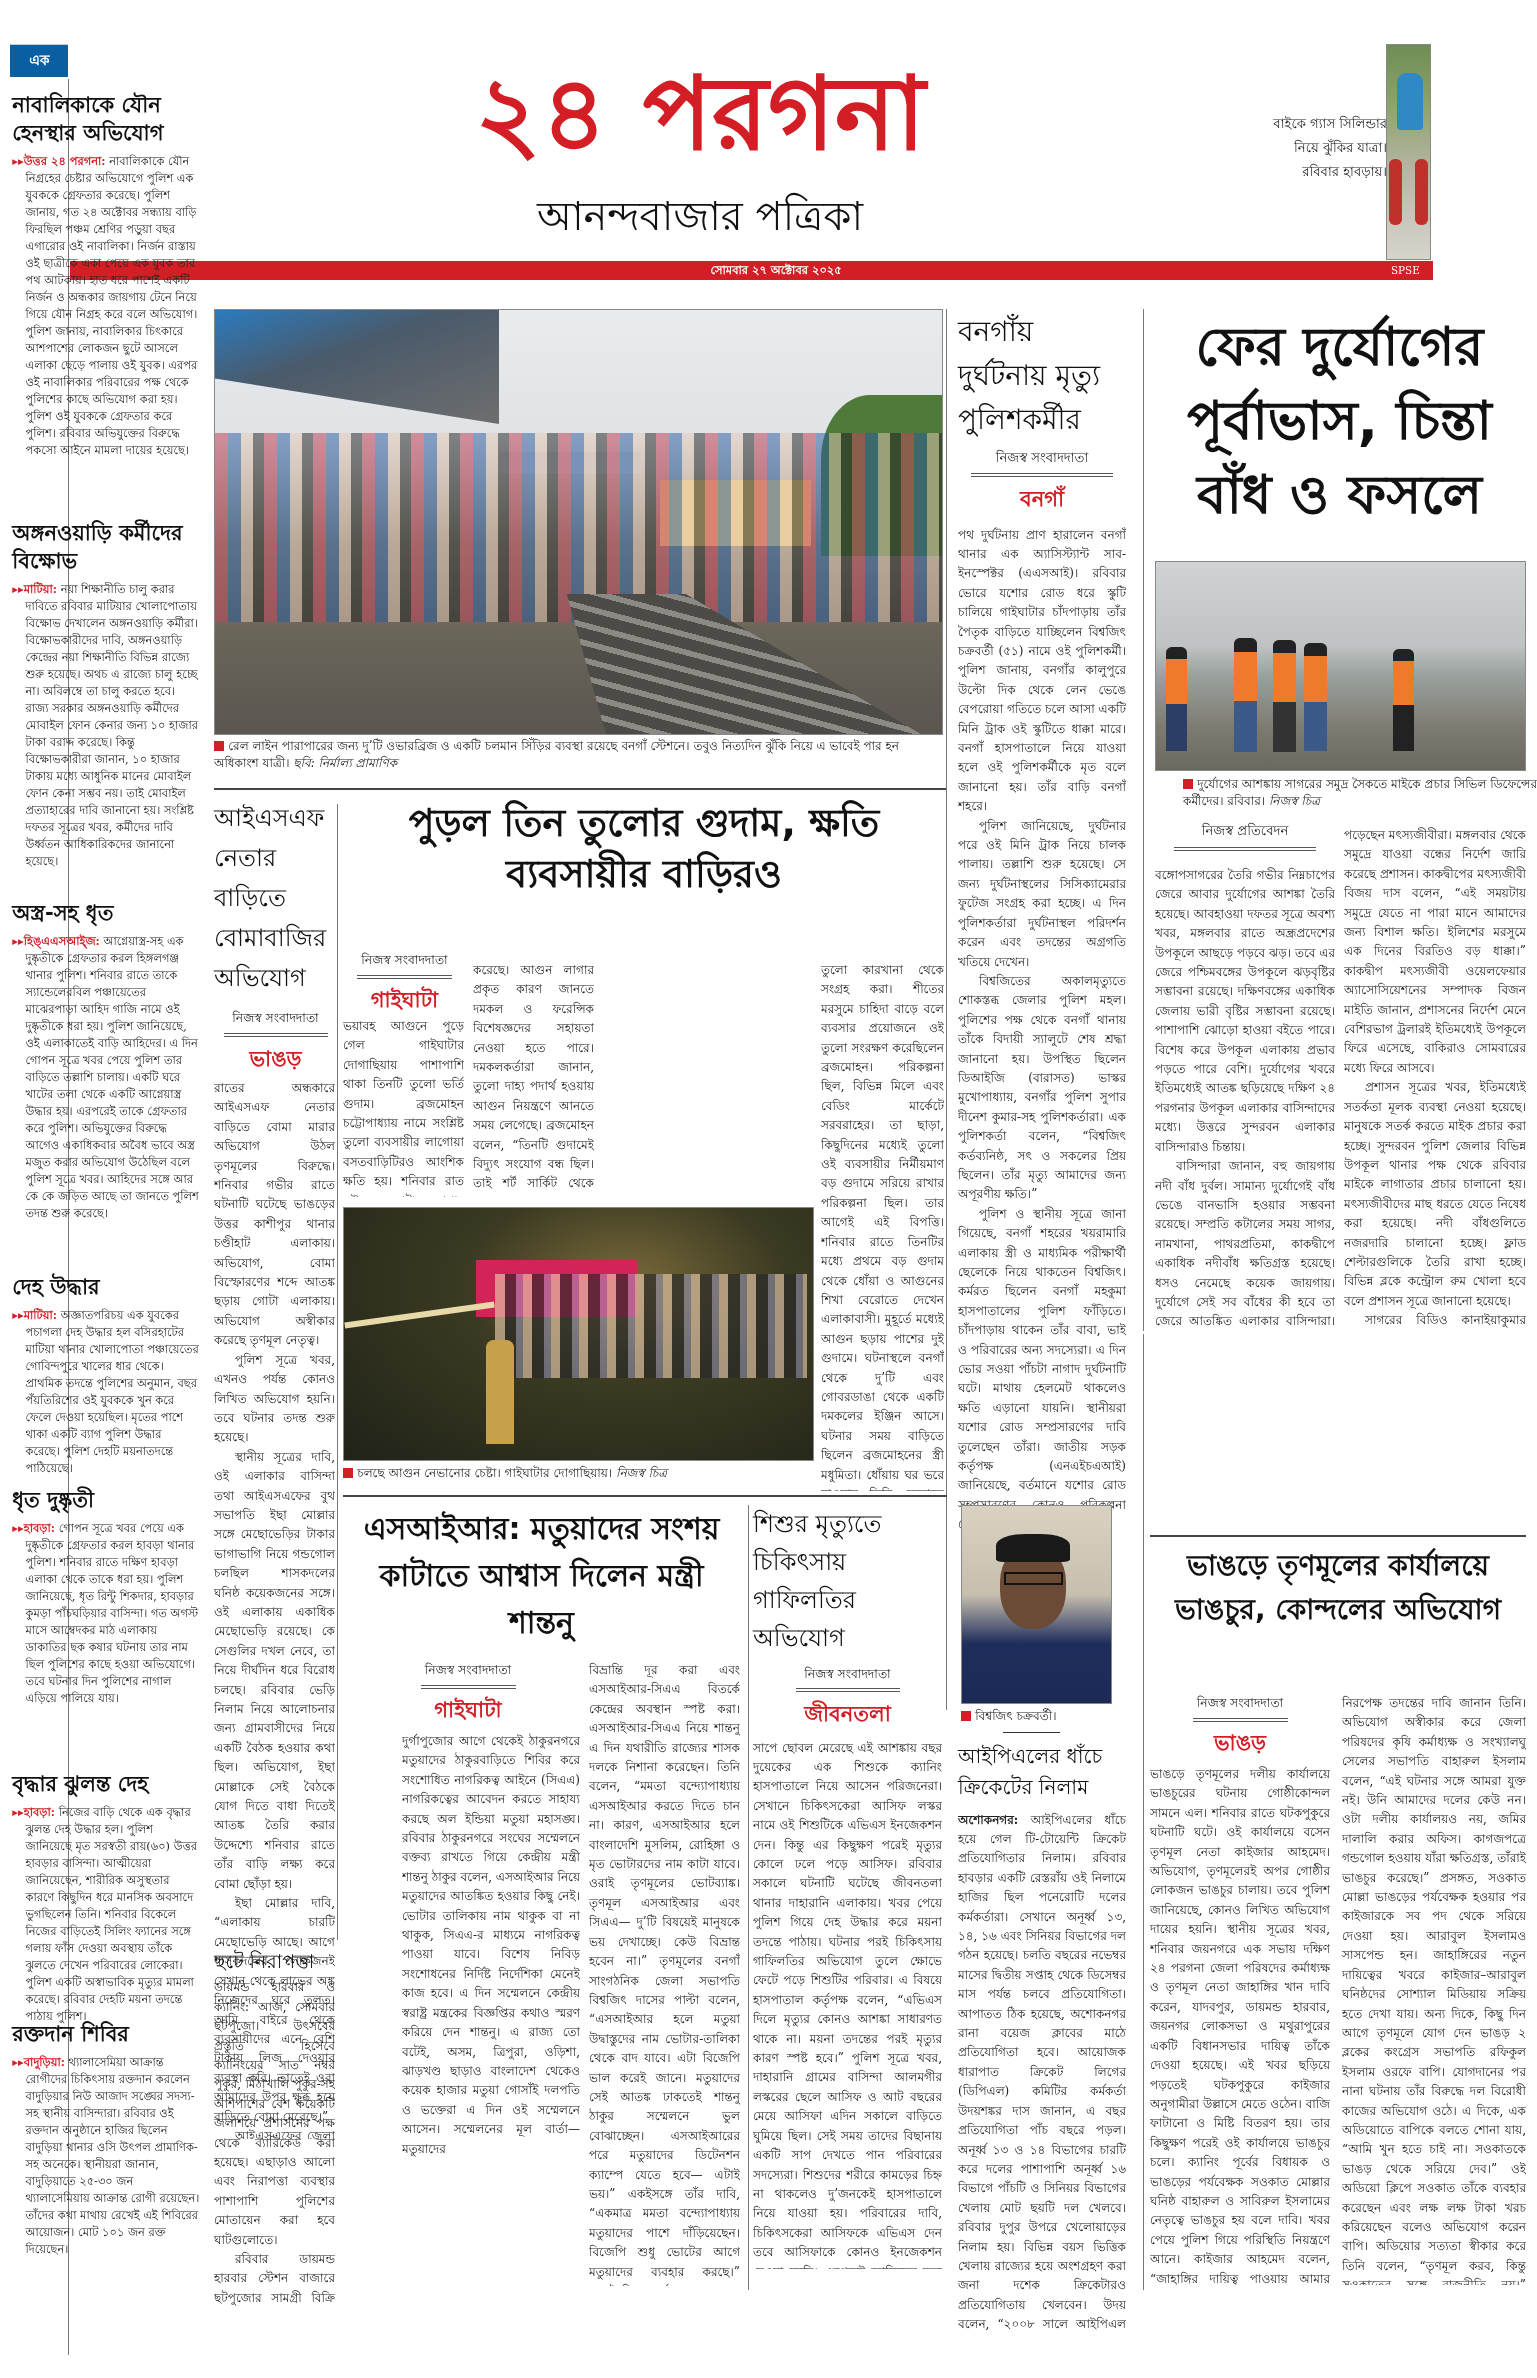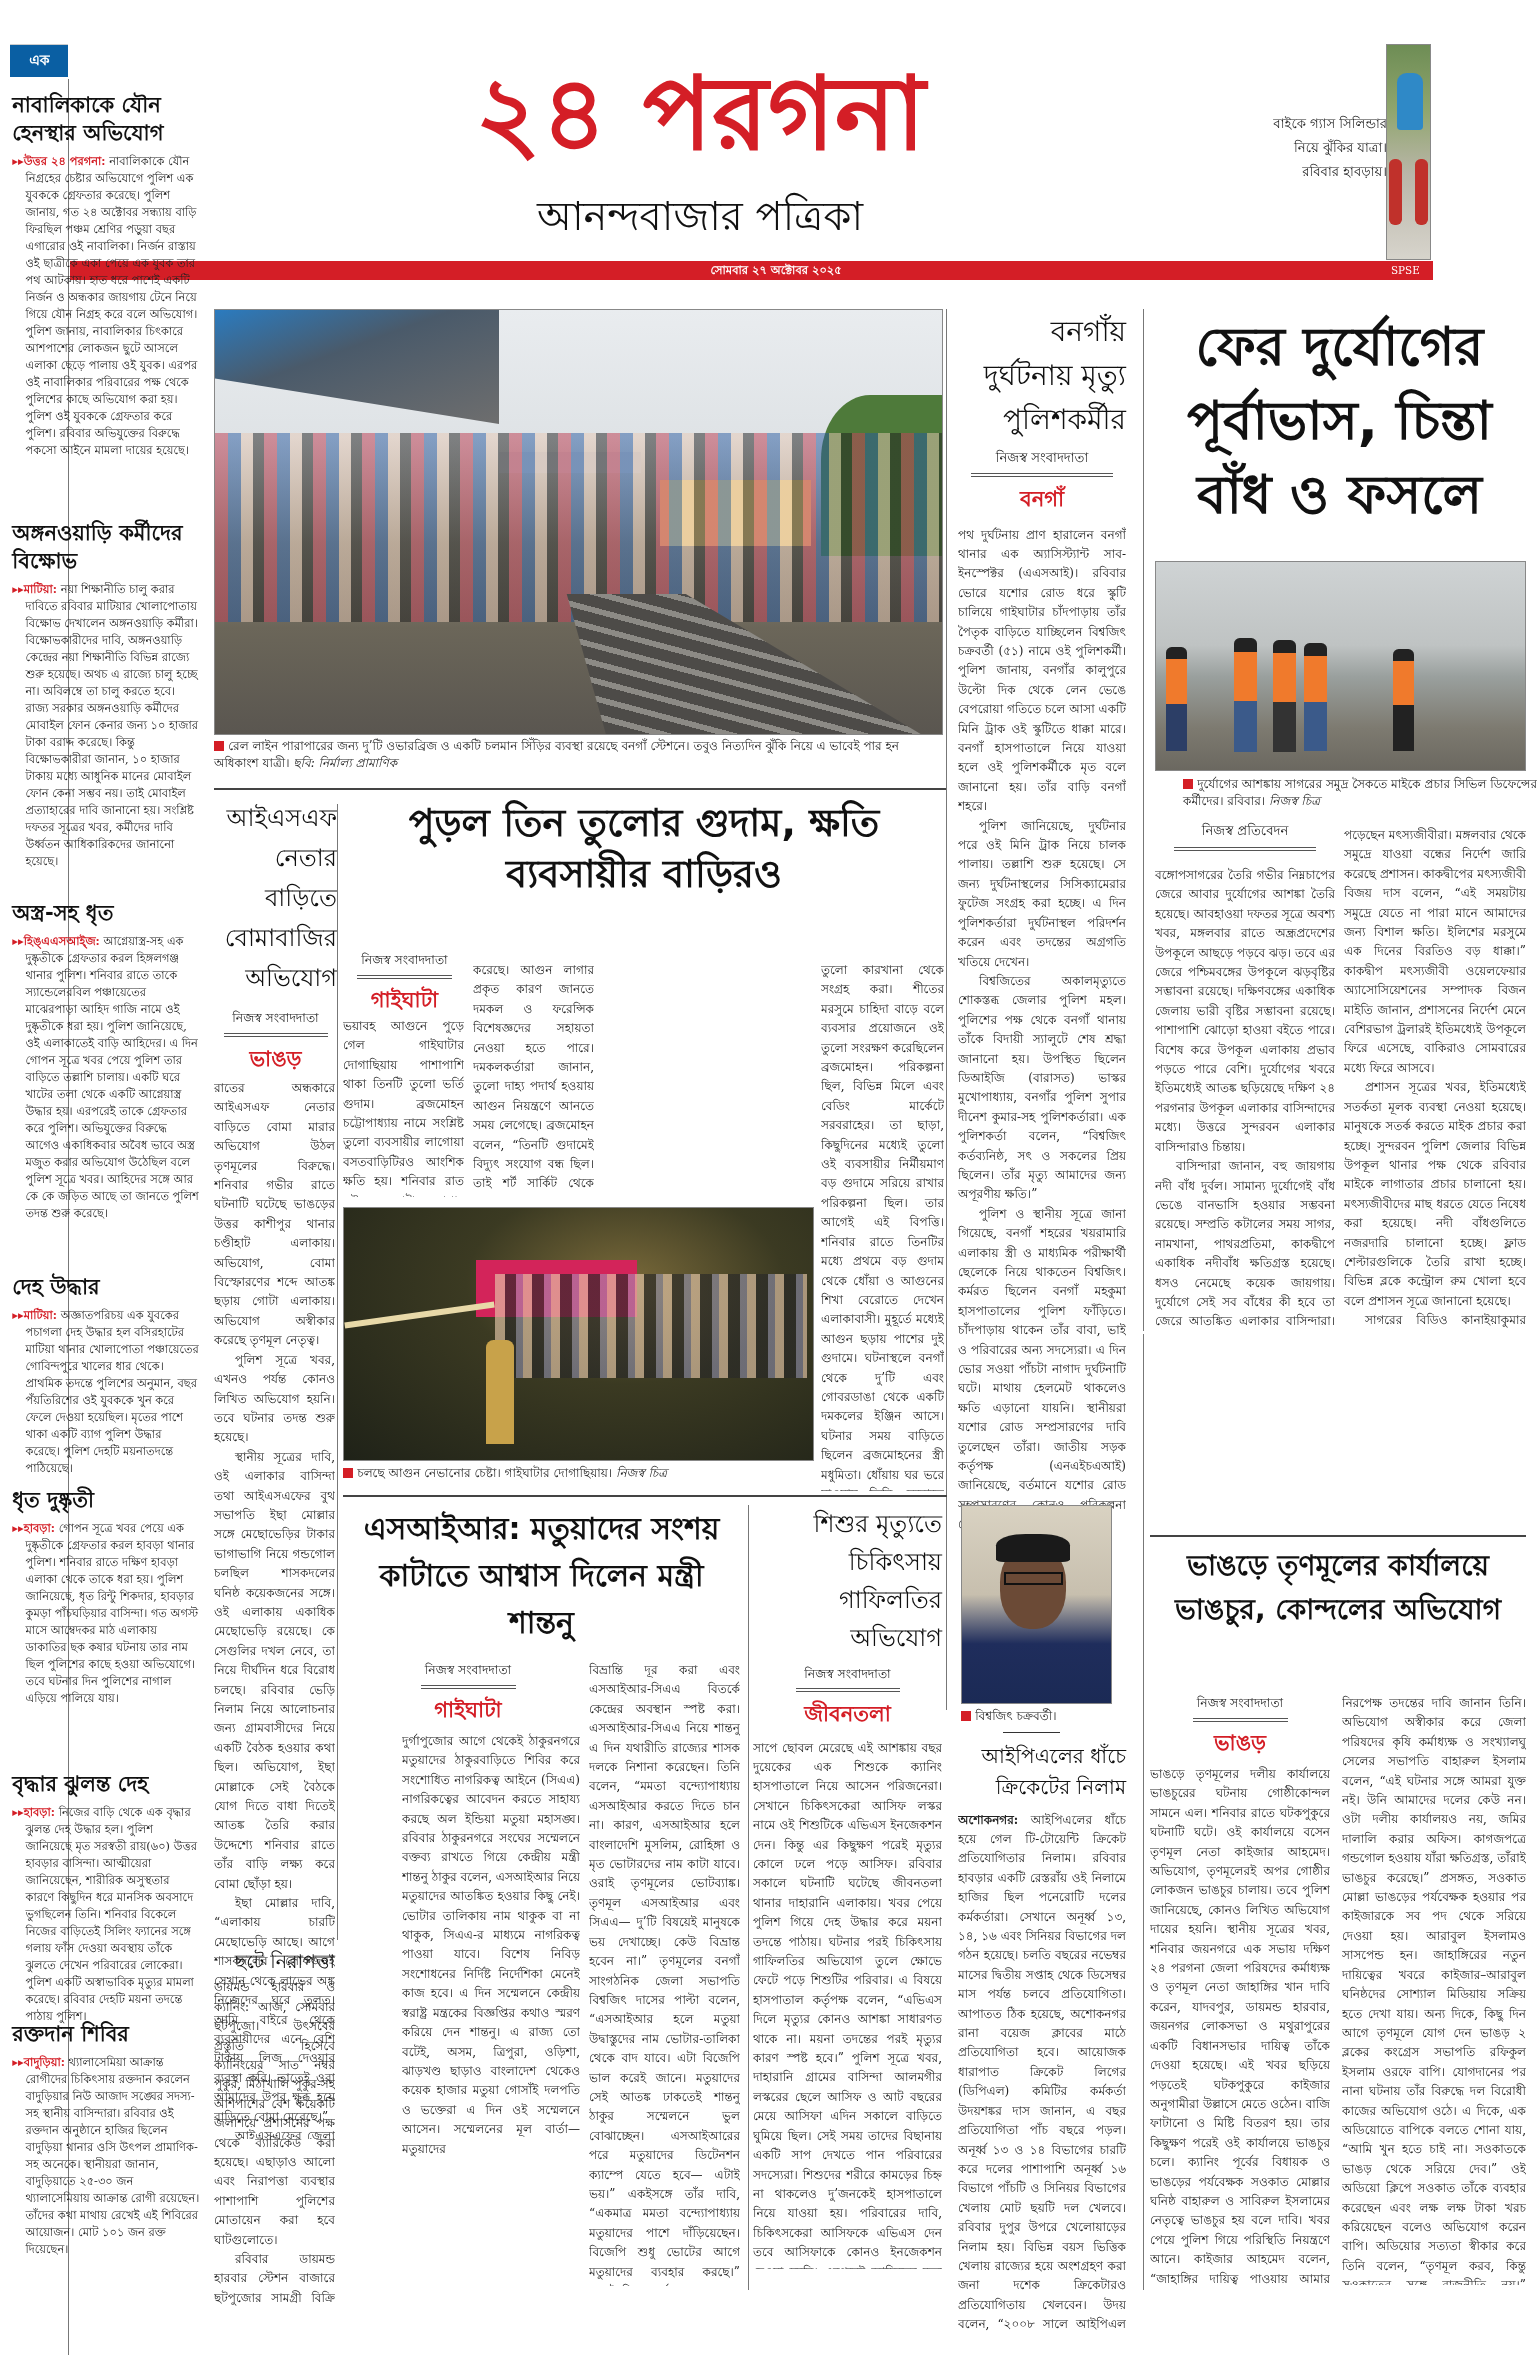--- a/index.html
+++ b/index.html
@@ -2,21 +2,21 @@
 <html style="font-size:15px"><head>
 <meta charset="utf-8">
 <style>
   * { box-sizing: border-box; margin: 0; padding: 0; }
   html, body { width: 1538px; height: 2378px; background: #ffffff; overflow: hidden; }
   body { position: relative; font-family: "DejaVu Sans", sans-serif; color: #1a1a1a; }
   .abs { position: absolute; }
   .body-text { font-family: "DejaVu Serif", serif; font-size: 12px; line-height: 19.4px; text-align: justify; color: #222; }
   .body-text p { text-indent: 21px; }
   .body-text p:first-child { text-indent: 0; }
-  .hl { font-family: "DejaVu Sans", sans-serif; font-weight: bold; color: #111; text-align: right; }
+  .hl { font-family: "DejaVu Sans", sans-serif; font-weight: bold; color: #111; text-align: left; }
   .byline { font-family: "DejaVu Serif", serif; font-size: 13.2px; text-align: center; color: #222; }
   .byline-rule { width: 142px; height: 3.8px; border-top: 0.9px solid #555; border-bottom: 0.9px solid #555; margin: 3.8px auto 5.7px auto; }
   .dateline { font-family: "DejaVu Sans", sans-serif; font-weight: bold; color: #d41e26; font-size: 21px; text-align: center; }
   .caption { font-family: "DejaVu Serif", serif; font-size: 12px; line-height: 17px; color: #222; }
   .caption .sq { display: inline-block; width: 9.5px; height: 9.5px; background: #d41e26; margin-right: 4.7px; vertical-align: -0.9px; }
   .caption i { font-style: italic; }
   .vrule { position: absolute; width: 0.9px; background: #777; }
   .hrule { position: absolute; height: 1.9px; background: #444; }
   .photo { position: absolute; overflow: hidden; border: 0.9px solid #888; }
   

